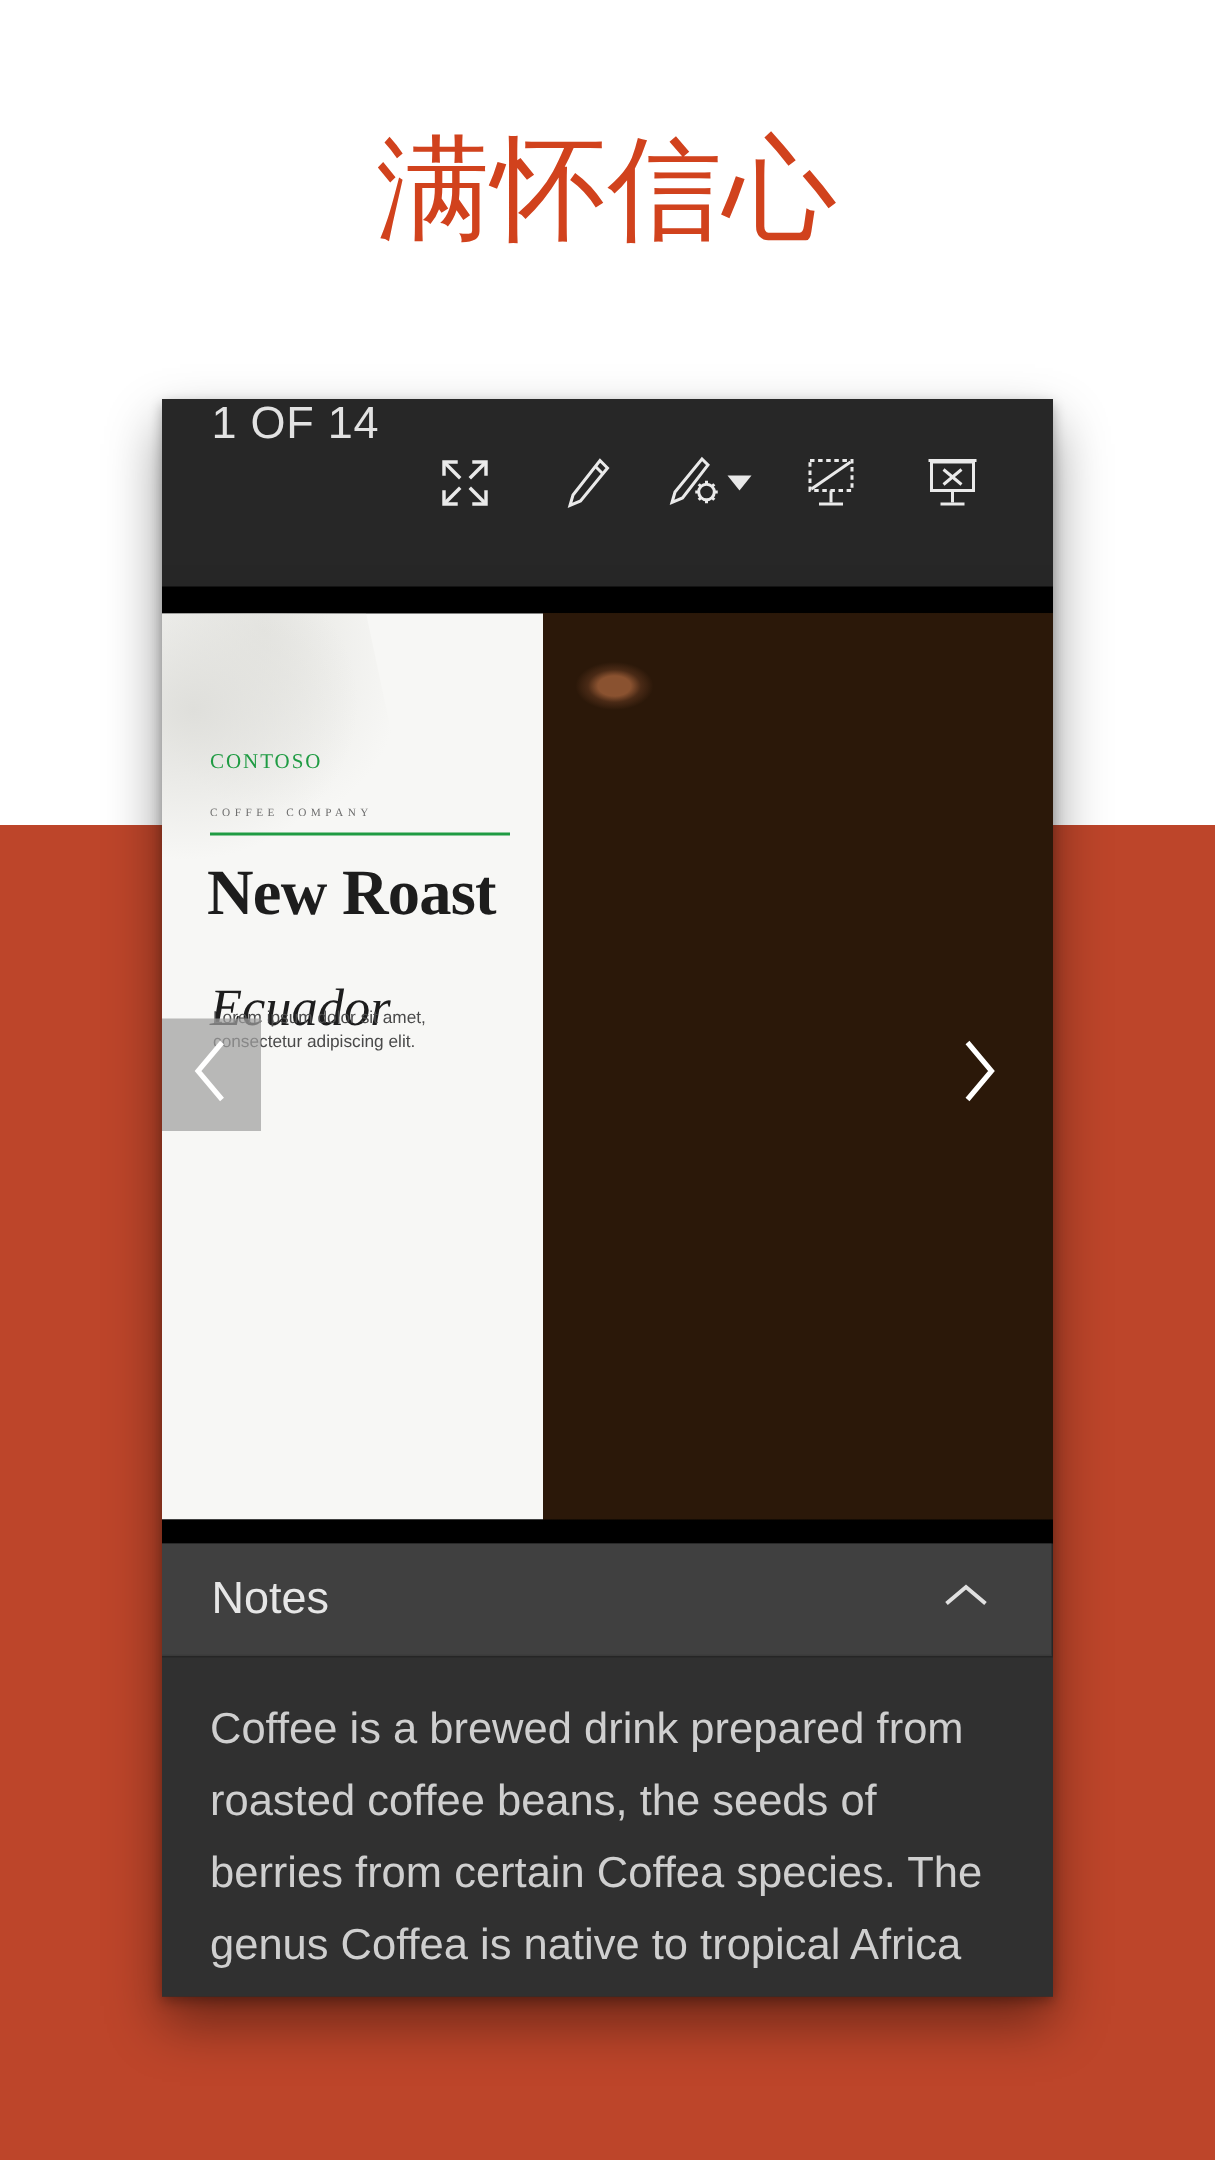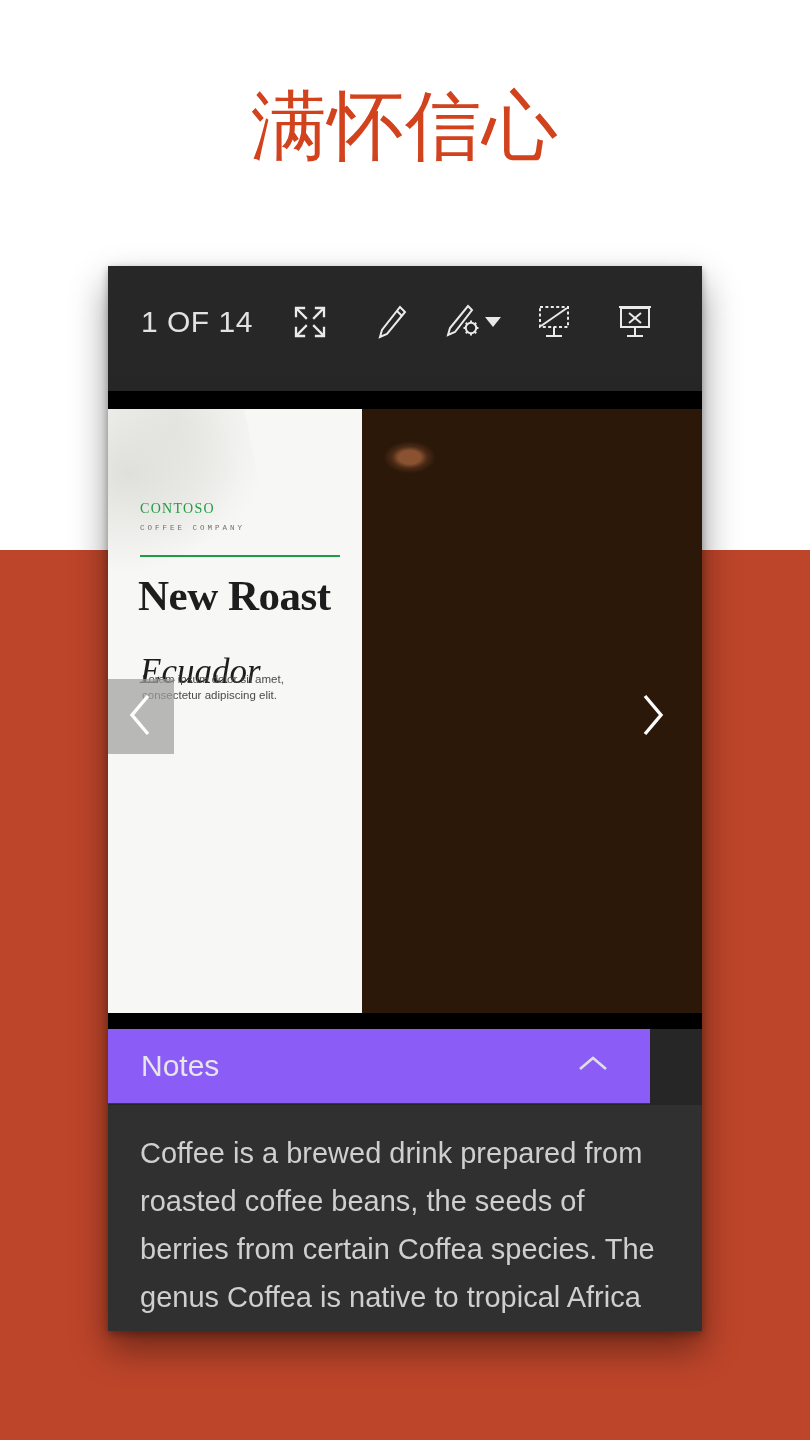--- a/index.html
+++ b/index.html
@@ -35,21 +35,21 @@
     width:594px; height:1065px;
     background:#262626;
     box-shadow:0 18px 34px rgba(0,0,0,0.42), 0 3px 8px rgba(0,0,0,0.3);
     overflow:hidden;
   }
 
   
   .toolbar{
     position:absolute; left:0; top:0; width:594px; height:111px;
     background:#272727;
-    display:flex; align-items:center;
+    display:flex; 
   }
   .slide-count{
     color:#e2e2e2; font-size:30px; letter-spacing:0.5px;
     margin-left:33px; width:140px; font-weight:300;
     font-family:"Liberation Sans", sans-serif;
   }
   .tb-icons{ display:flex; align-items:center; flex:1; justify-content:space-between; padding-right:38px; }
   .tb-btn{ width:58px; height:58px; display:flex; align-items:center; justify-content:center; position:relative; }
   .tb-btn svg{ display:block; }
   .caret{
@@ -73,22 +73,22 @@
       radial-gradient(ellipse at 30% 40%, rgba(222,222,218,0.95) 0%, rgba(247,247,245,0) 62%),
       radial-gradient(ellipse at 62% 18%, rgba(228,228,224,0.9) 0%, rgba(247,247,245,0) 58%);
     transform:rotate(-12deg);
   }
   .brand{ position:absolute; left:32px; top:92px; }
   .brand-name{
     font-family:"Liberation Serif", serif;
     font-size:14px; letter-spacing:1.3px; color:#1f9b43; font-weight:400;
   }
   .brand-sub{
-    font-family:Liberation Mono, monospace;
-    font-size:7.5px; letter-spacing:3px; color:#6e6e6e; margin-top:7px;
+    font-family:Liberation Serif, serif;
+    font-size:7.5px; letter-spacing:3px; color:#6e6e6e; margin-top:20px;
   }
   .rule{ position:absolute; left:32px; top:146px; width:200px; height:1.5px; background:#1f9b43; }
   .title-main{
     position:absolute; left:30px; top:162px;
     font-family:"Liberation Serif", serif;
     font-size:43px; font-weight:700; color:#1d1d1d; letter-spacing:-0.5px;
   }
   .title-sub{
     position:absolute; left:32px; top:211px;
     font-family:"Liberation Serif", serif;
@@ -140,22 +140,22 @@
   }
   .nav-right{
     position:absolute; right:20px; top:270px; width:60px; height:75px;
     display:flex; align-items:center; justify-content:center;
     z-index:4;
   }
   .letterbox-bot{ position:absolute; left:0; top:747px; width:594px; height:16px; background:#000; }
 
   
   .notes-head{
-    position:absolute; left:0; top:763px; width:542px; height:75px;
-    background:#8b5cf6; display:flex; align-items:center;
+    position:absolute; left:0; top:763px; width:593px; height:75px;
+    background:#404040; display:flex; align-items:center;
     border-bottom:1px solid #3a3a3a;
   }
   .notes-title{ color:#e6e6e6; font-size:30px; font-weight:300; margin-left:33px; flex:1; }
   .notes-chev{ margin-right:40px; }
   .notes-body{
     position:absolute; left:0; top:839px; width:594px; height:306px;
     background:#303030; padding:24px 30px 0 32px;
     overflow:hidden;
   }
   .notes-text{

